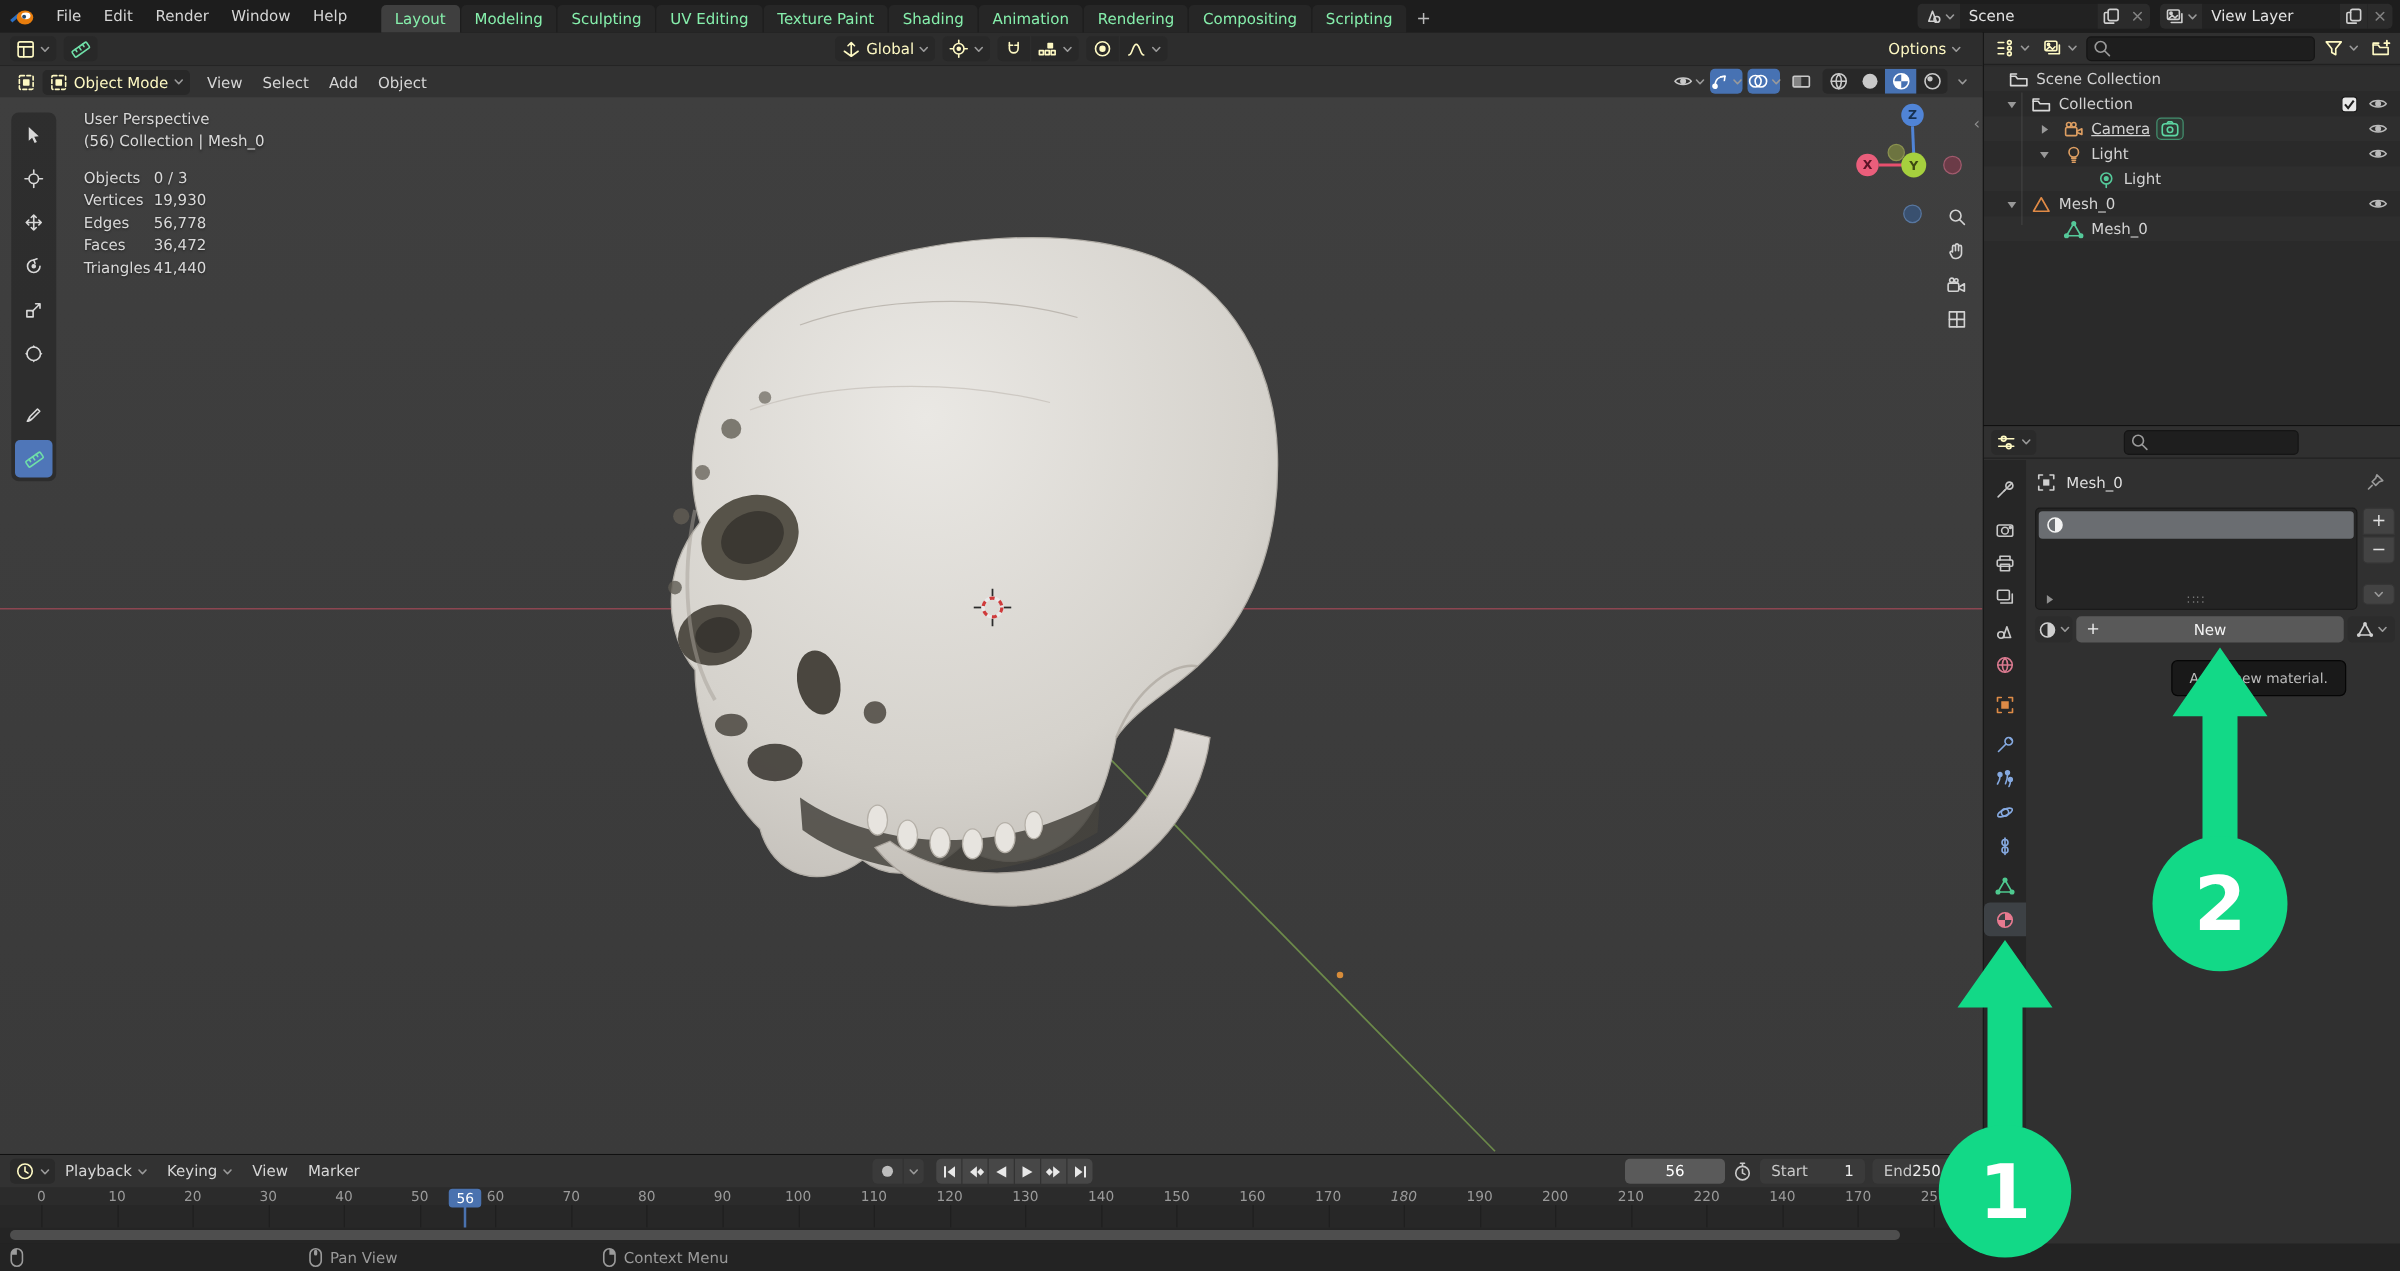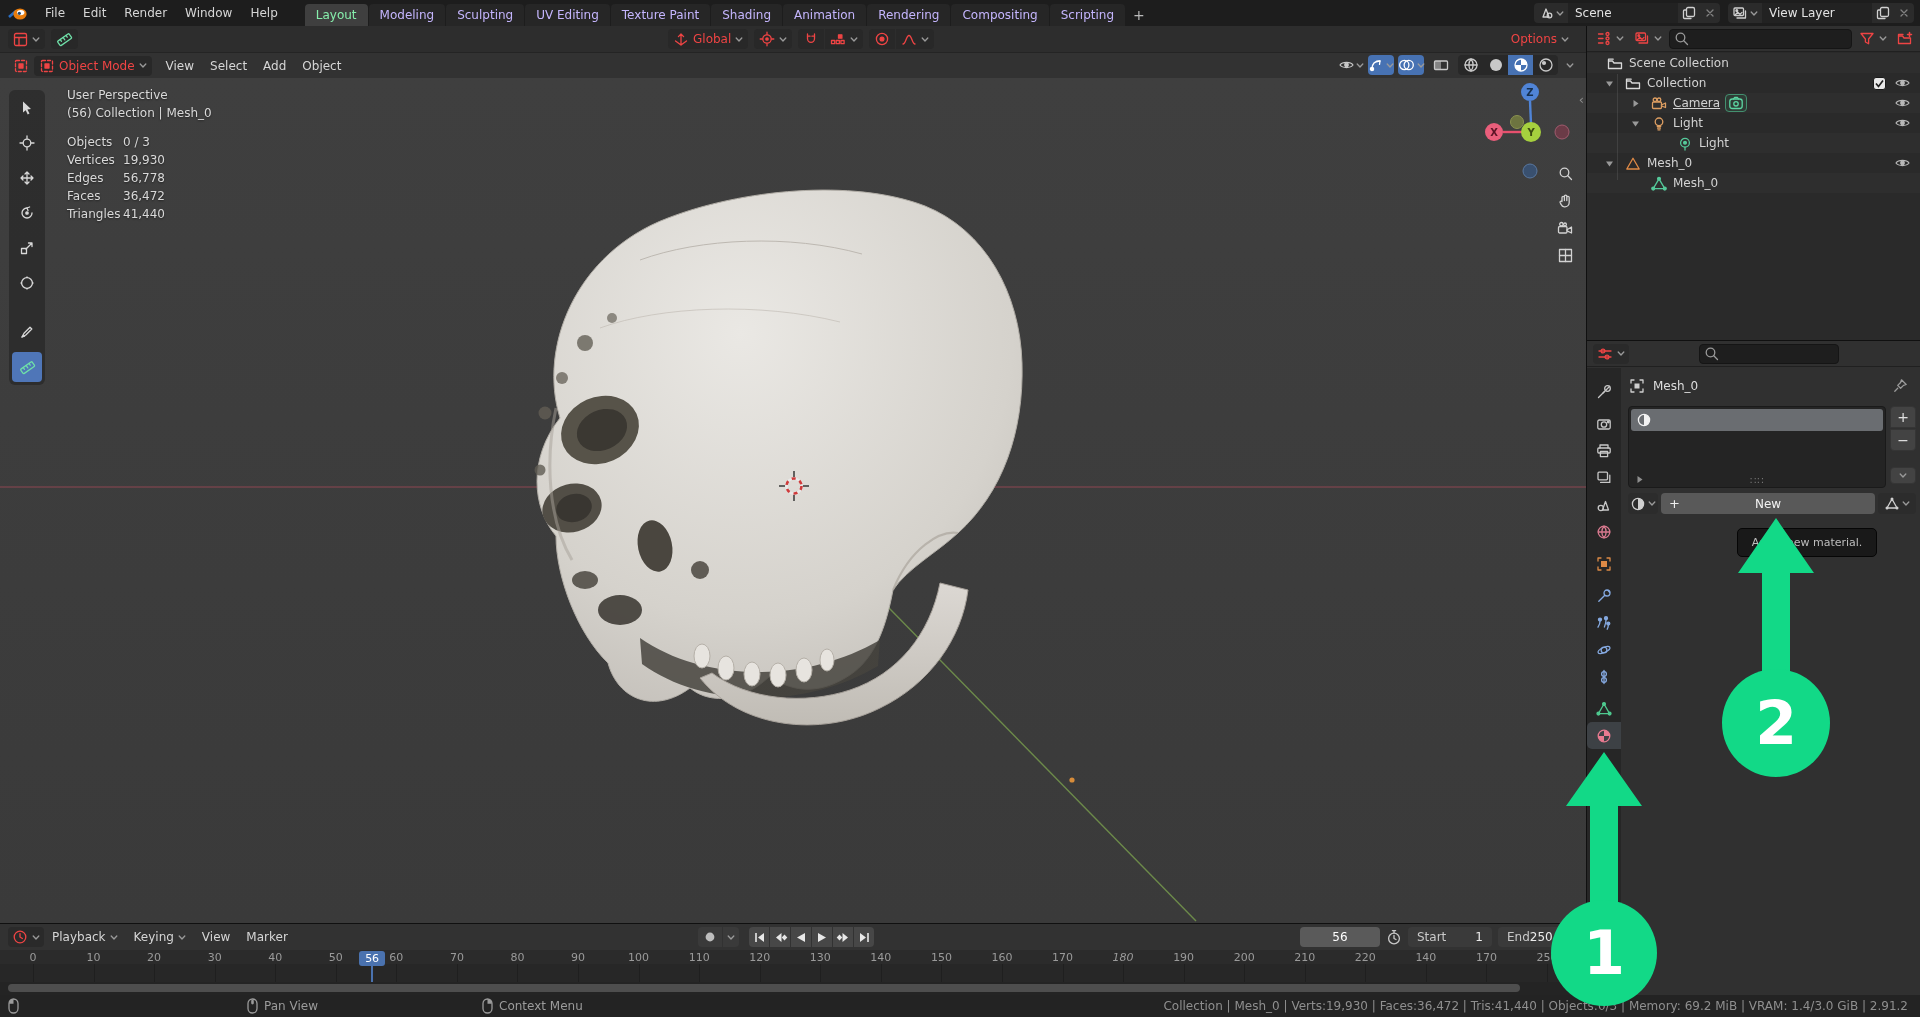--- a/index.html
+++ b/index.html
@@ -8,39 +8,39 @@
        -webkit-font-smoothing:antialiased}
   .ic{display:inline-flex;align-items:center;justify-content:center;line-height:0}
   
   .topbar{position:absolute;left:0;top:0;width:1920px;height:26px;background:#1d1d1d;
           display:flex;align-items:center;z-index:5}
   .logo{margin:0 8px 0 8px}
   .menus{display:flex;align-items:center}
   .menu{padding:0 9px;color:#d6d6d6;cursor:default;height:26px;display:flex;align-items:center}
   .wstabs{display:flex;align-items:flex-end;height:26px;margin-left:18px;gap:1px}
   .wtab{height:22px;display:flex;align-items:center;padding:0 11px;border-radius:4px 4px 0 0;
-        background:#262626;color:#c4b5fd}
+        background:#262626;color:#86efac}
   .wtab.active{background:#3f3f3f;color:#86efac}
   .wtab.plus{background:transparent;color:#bbb;font-size:14px;padding:0 7px}
   .idgroup{position:absolute;right:6px;top:3px;display:flex;align-items:center;gap:8px}
   .idset{display:flex;align-items:center;height:20px}
   .idbtn{background:#2b2b2b;height:20px;display:flex;align-items:center;padding:0 4px;gap:2px;
          border-radius:4px 0 0 4px;color:#cfcfcf}
   .idfield{background:#222;height:20px;display:flex;align-items:center;padding:0 7px;color:#e3e3e3;min-width:96px}
   .idcopy{background:#2b2b2b;height:20px;width:22px;display:flex;align-items:center;justify-content:center;color:#d0d0d0}
   .idx{background:#2b2b2b;height:20px;width:20px;display:flex;align-items:center;justify-content:center;
        color:#818181;border-radius:0 4px 4px 0}
   
   .viewport{position:absolute;left:0;top:26px;width:1586px;height:897px;background:#3c3c3c}
   .tool-header{position:absolute;left:0;top:0;width:100%;height:26px;background:#2d2d2d;
                border-bottom:1px solid #242424;display:flex;align-items:center}
   .vp-header{position:absolute;left:0;top:27px;width:100%;height:25px;background:#323232;
              display:flex;align-items:center}
   .chip{background:#282828;border-radius:4px;height:20px;display:flex;align-items:center;
-        padding:0 5px;gap:4px;color:#ef4444}
+        padding:0 5px;gap:4px;color:#fef9c3}
   .chev{color:#9a9a9a}
   .th-left{display:flex;gap:6px;margin-left:8px;align-items:center}
   .th-center{position:absolute;left:668px;top:3px;display:flex;gap:6px;align-items:center}
   .th-right{position:absolute;right:12px;top:3px}
   .group{display:flex;gap:1px}
   .group .chip{border-radius:0}
   .group .chip:first-child{border-radius:4px 0 0 4px}
   .group .chip:last-child{border-radius:0 4px 4px 0}
   .vh-menus{display:flex;margin-left:6px}
   .vh-menus .menu{height:25px;padding:0 8px}
@@ -1322,21 +1322,20 @@
       </span>
     <span class="hint" style="left:482px" id="hint-2">
         <span class="ic">
           <svg width="11" height="16" viewBox="0 0 11 16" fill="none" stroke="currentColor" stroke-width="1.3" stroke-linecap="round" stroke-linejoin="round">
             <rect x="1" y="1" width="9" height="14" rx="4.5"></rect>
             <path d="M9.8 3.8 A4.5 4.2 0 0 0 5.5 1 V5.8 H9.8 Z" fill="currentColor" stroke="none"></path>
           </svg>
         </span>
         <span>Context Menu</span>
       </span>
-    <span class="sb-info">Collection | Mesh_0 | Verts:19,930 | Faces:36,472 | Tris:41,440 | Objects:0/3 | Memory: 69.2 MiB | VRAM: 1.4/3.0 GiB | 2.91.2</span>
   </footer>
 
   <svg class="anno" width="1920" height="1017" viewBox="0 0 1920 1017">
     <g>
       <path d="M1604 752 L1642 806 L1618 806 L1618 902 L1590 902 L1590 806 L1566 806 Z" fill="#12d987"></path>
       <circle cx="1604" cy="953" r="53" fill="#12d987"></circle>
       <text x="1604" y="974" font-size="60" font-weight="bold" fill="#ffffff" text-anchor="middle" font-family="DejaVu Sans, sans-serif">1</text>
     </g>
     <g>
       <path d="M1776 518 L1814 573 L1790 573 L1790 672 L1762 672 L1762 573 L1738 573 Z" fill="#12d987"></path>

